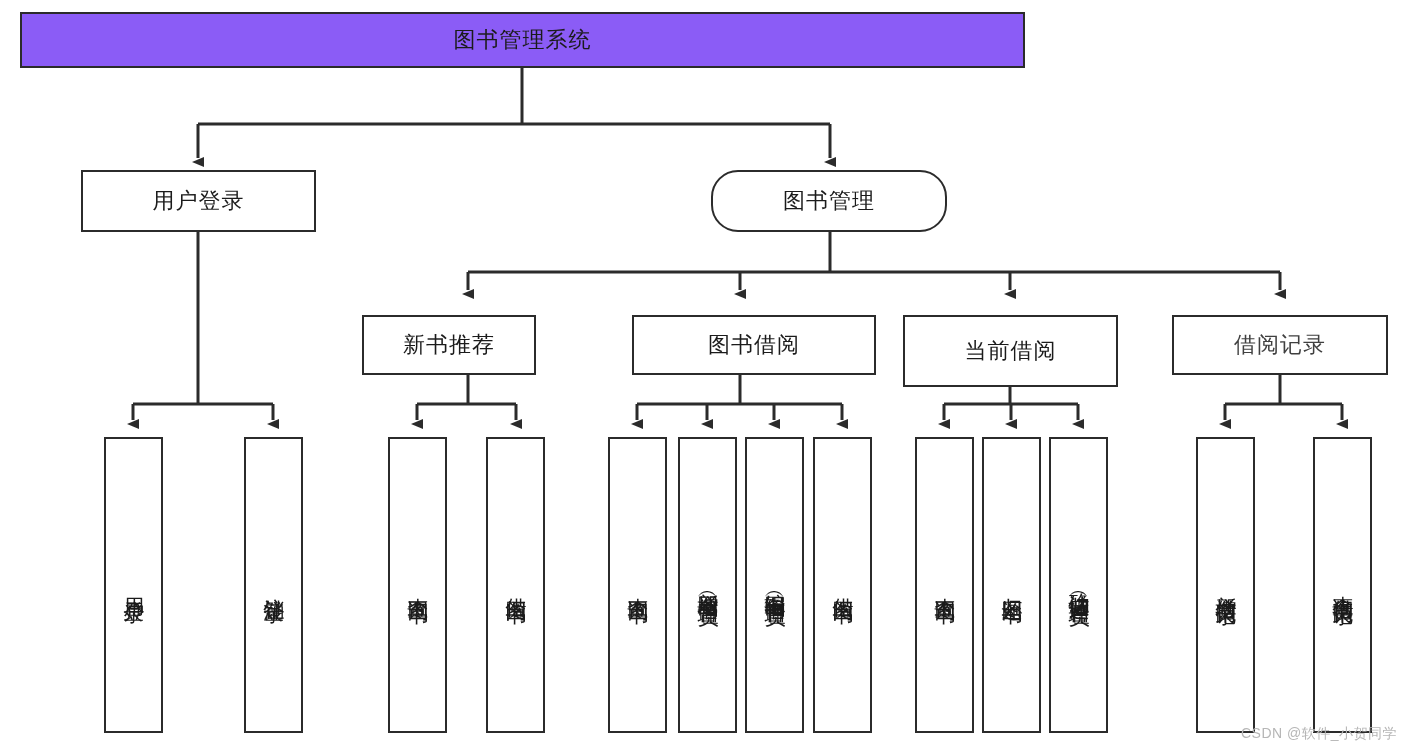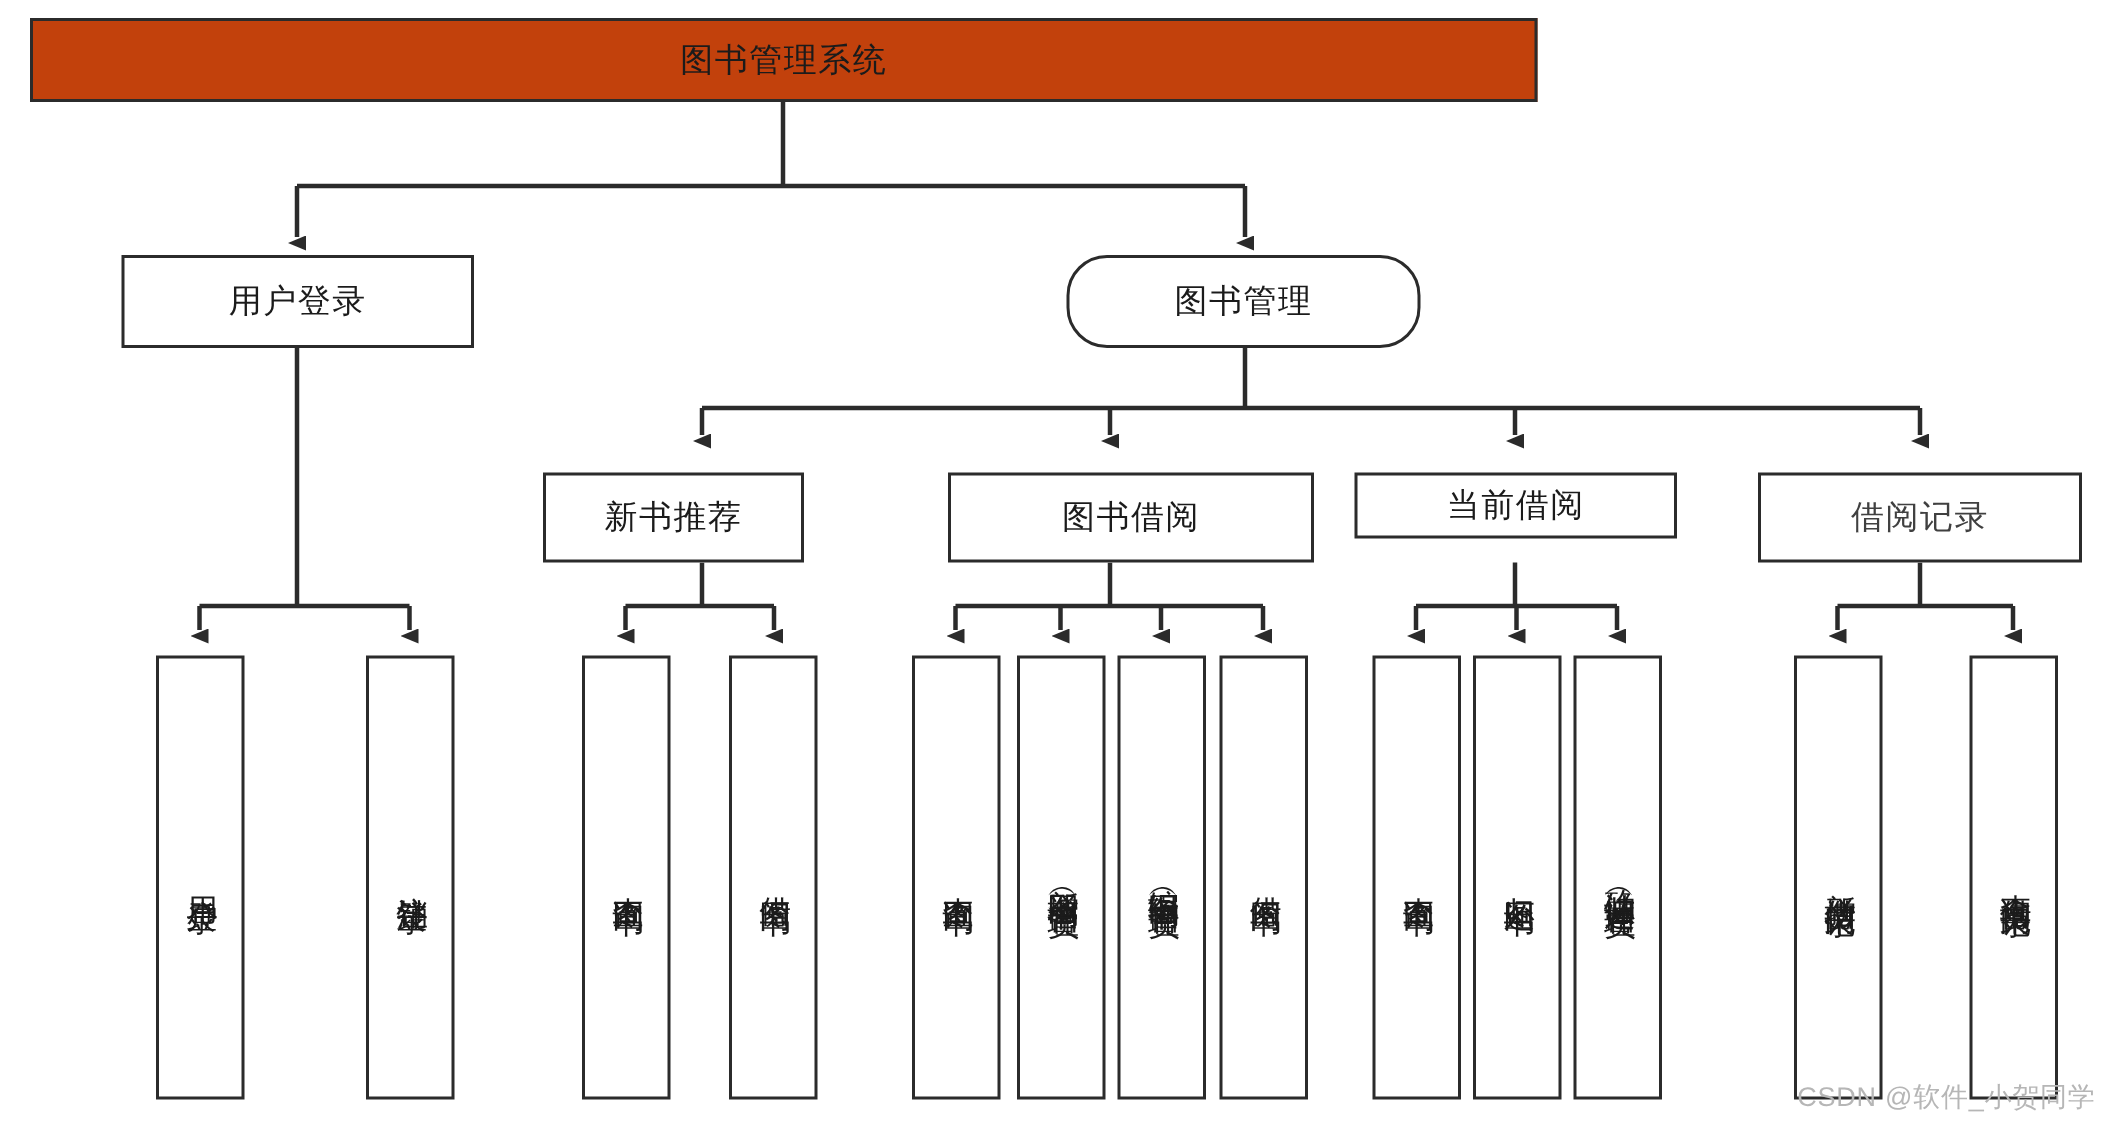--- a/index.html
+++ b/index.html
@@ -47,21 +47,21 @@
   }
   .node.vert .vtext {
     writing-mode: vertical-rl;
     text-orientation: upright;
     display: block;
   }
   #watermark {
     position: absolute;
     right: 8px;
     bottom: 4px;
-    font-size: 18px;
+    font-size: 14px;
     color: #b6b6b6;
     letter-spacing: 0.5px;
     pointer-events: none;
     white-space: nowrap;
     margin-top: 25px;
   }
 </style>
 </head>
 <body>
 
@@ -122,38 +122,38 @@
     </g>
 
     <g stroke="#2b2b2b" stroke-width="3" fill="none">
       <path d="M1280,375 L1280,404"></path>
       <path d="M1225,404 L1342,404"></path>
       <path d="M1225,404 L1225,420" marker-end="url(#arrow)"></path>
       <path d="M1342,404 L1342,420" marker-end="url(#arrow)"></path>
     </g>
   </svg>
 
-  <div class="node horiz" style="left: 20px; top: 12px; width: 1005px; height: 56px; border-color: rgb(43, 43, 43); background: #c2410c; color: rgb(27, 27, 27);">
+  <div class="node horiz" style="left: 20px; top: 12px; width: 1005px; height: 56px; border-color: rgb(43, 43, 43); background: #8b5cf6; color: rgb(27, 27, 27);">
     <span>图书管理系统</span>
   </div>
 
   <div class="node horiz" style="left: 81px; top: 170px; width: 235px; height: 62px; border-color: rgb(43, 43, 43); background: rgb(255, 255, 255); color: rgb(27, 27, 27);">
     <span>用户登录</span>
   </div>
   <div class="node horiz" style="left: 711px; top: 170px; width: 236px; height: 62px; border-color: rgb(43, 43, 43); background: rgb(255, 255, 255); color: rgb(27, 27, 27); border-radius: 27px;">
     <span>图书管理</span>
   </div>
 
   <div class="node horiz" style="left: 362px; top: 315px; width: 174px; height: 60px; border-color: rgb(43, 43, 43); background: rgb(255, 255, 255); color: rgb(27, 27, 27);">
     <span>新书推荐</span>
   </div>
   <div class="node horiz" style="left: 632px; top: 315px; width: 244px; height: 60px; border-color: rgb(43, 43, 43); background: rgb(255, 255, 255); color: rgb(27, 27, 27);">
     <span>图书借阅</span>
   </div>
-  <div class="node horiz" style="left: 903px; top: 315px; width: 215px; height: 44px; border-color: rgb(43, 43, 43); background: rgb(255, 255, 255); color: rgb(27, 27, 27);">
+  <div class="node horiz" style="left: 903px; top: 315px; width: 215px; height: 72px; border-color: rgb(43, 43, 43); background: rgb(255, 255, 255); color: rgb(27, 27, 27);">
     <span>当前借阅</span>
   </div>
   <div class="node horiz" style="left: 1172px; top: 315px; width: 216px; height: 60px; border-color: rgb(43, 43, 43); background: rgb(255, 255, 255); color: #404040;">
     <span>借阅记录</span>
   </div>
 
   <div class="node vert" style="left: 104px; top: 437px; width: 59px; height: 296px; border-color: rgb(43, 43, 43); background: rgb(255, 255, 255); color: rgb(27, 27, 27);">
     <span class="vtext">用户登录</span>
   </div>
   <div class="node vert" style="left: 244px; top: 437px; width: 59px; height: 296px; border-color: rgb(43, 43, 43); background: rgb(255, 255, 255); color: rgb(27, 27, 27);">

